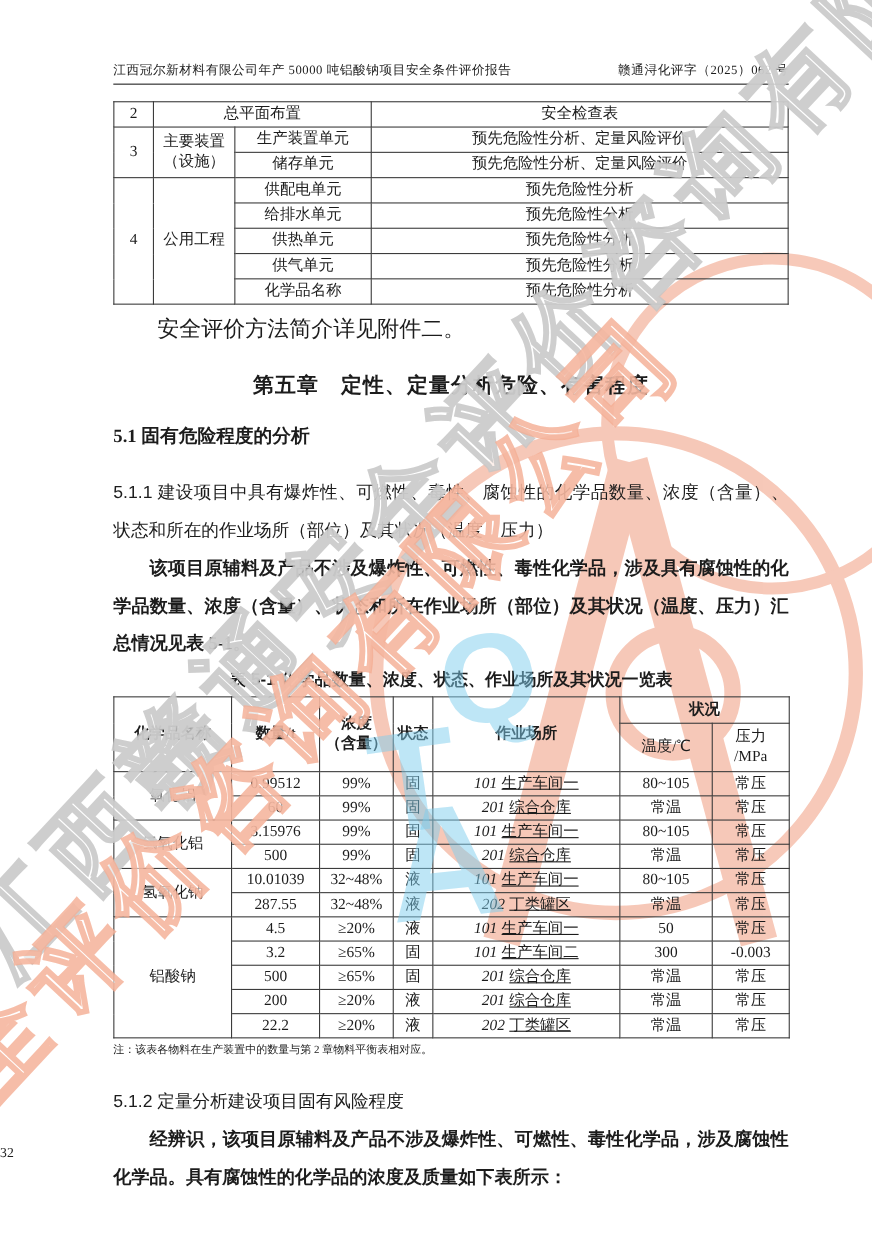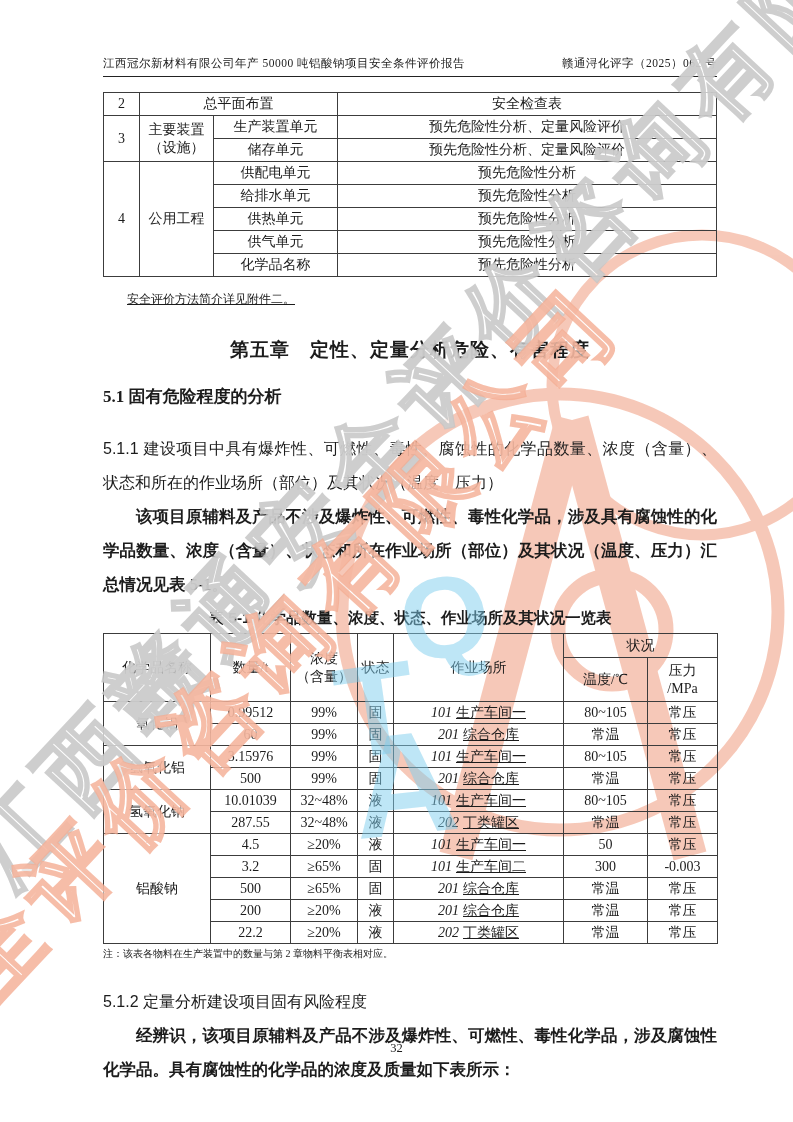--- a/index.html
+++ b/index.html
@@ -23,38 +23,38 @@
     font-size:11.5px;letter-spacing:.5px;
     padding-bottom:5px;border-bottom:1.5px solid #222;
   }
   
   table{border-collapse:collapse;width:614px;table-layout:fixed;}
   td,th{border:1px solid #3c3c3c;text-align:center;vertical-align:middle;
         padding:0 2px;font-weight:normal;font-size:14px;line-height:1.25;}
   .mt{margin-top:15px;}
   .mt td{height:22px;}
   .t51{margin-top:4px;}
-  .t51 thead tr.h1 td{height:23px;font-weight:normal;}
+  .t51 thead tr.h1 td{height:23px;font-weight:bold;}
   .t51 thead tr.h2 td{height:43px;}
   .t51 tbody td{height:21px;}
   .pre{white-space:pre-line;}
   .u{text-decoration:underline;}
   .locno{margin-right:4px;font-style:italic;}
   
-  .intro{margin:10px 0 0;font-size:12px;line-height:24px;text-indent:2em;text-decoration:underline;}
+  .intro{margin:10px 0 0;font-size:20px;line-height:24px;text-indent:2em;}
   .chapter{margin:26px 0 0;text-align:center;font-family:"Liberation Sans",sans-serif;
            font-size:19px;font-weight:bold;letter-spacing:1px;}
   .s51{margin:22px 0 0;font-size:17px;font-weight:bold;font-family:"Liberation Serif",serif;}
   .hsub{margin:24px 0 0;font-family:"Liberation Sans",sans-serif;
         font-size:16px;font-weight:normal;line-height:34px;text-align:justify;}
   .body-para{margin:0;font-size:16.5px;line-height:34px;text-indent:2em;text-align:justify;font-weight:bold;}
   .caption{margin:6px 0 0;text-align:center;font-family:"Liberation Sans",sans-serif;
            font-size:15.5px;font-weight:bold;}
   .note{margin:3px 0 0;font-size:10px;}
-  .page-num{position:absolute;left:0;right:0;bottom:66px;text-align:center;
+  .page-num{position:absolute;left:0;right:0;bottom:66px;text-align:left;
             font-size:12.5px;z-index:1;}
   
   .wm{position:absolute;inset:0;pointer-events:none;}
   .wm-under{z-index:0;}
   .wm-over{z-index:2;}
   .wm-svg{position:absolute;left:0;top:0;}
   .wm-text{
     position:absolute;white-space:nowrap;font-weight:bold;
     font-family:"Liberation Sans",sans-serif;
     transform-origin:0 0;transform:rotate(-47deg);

